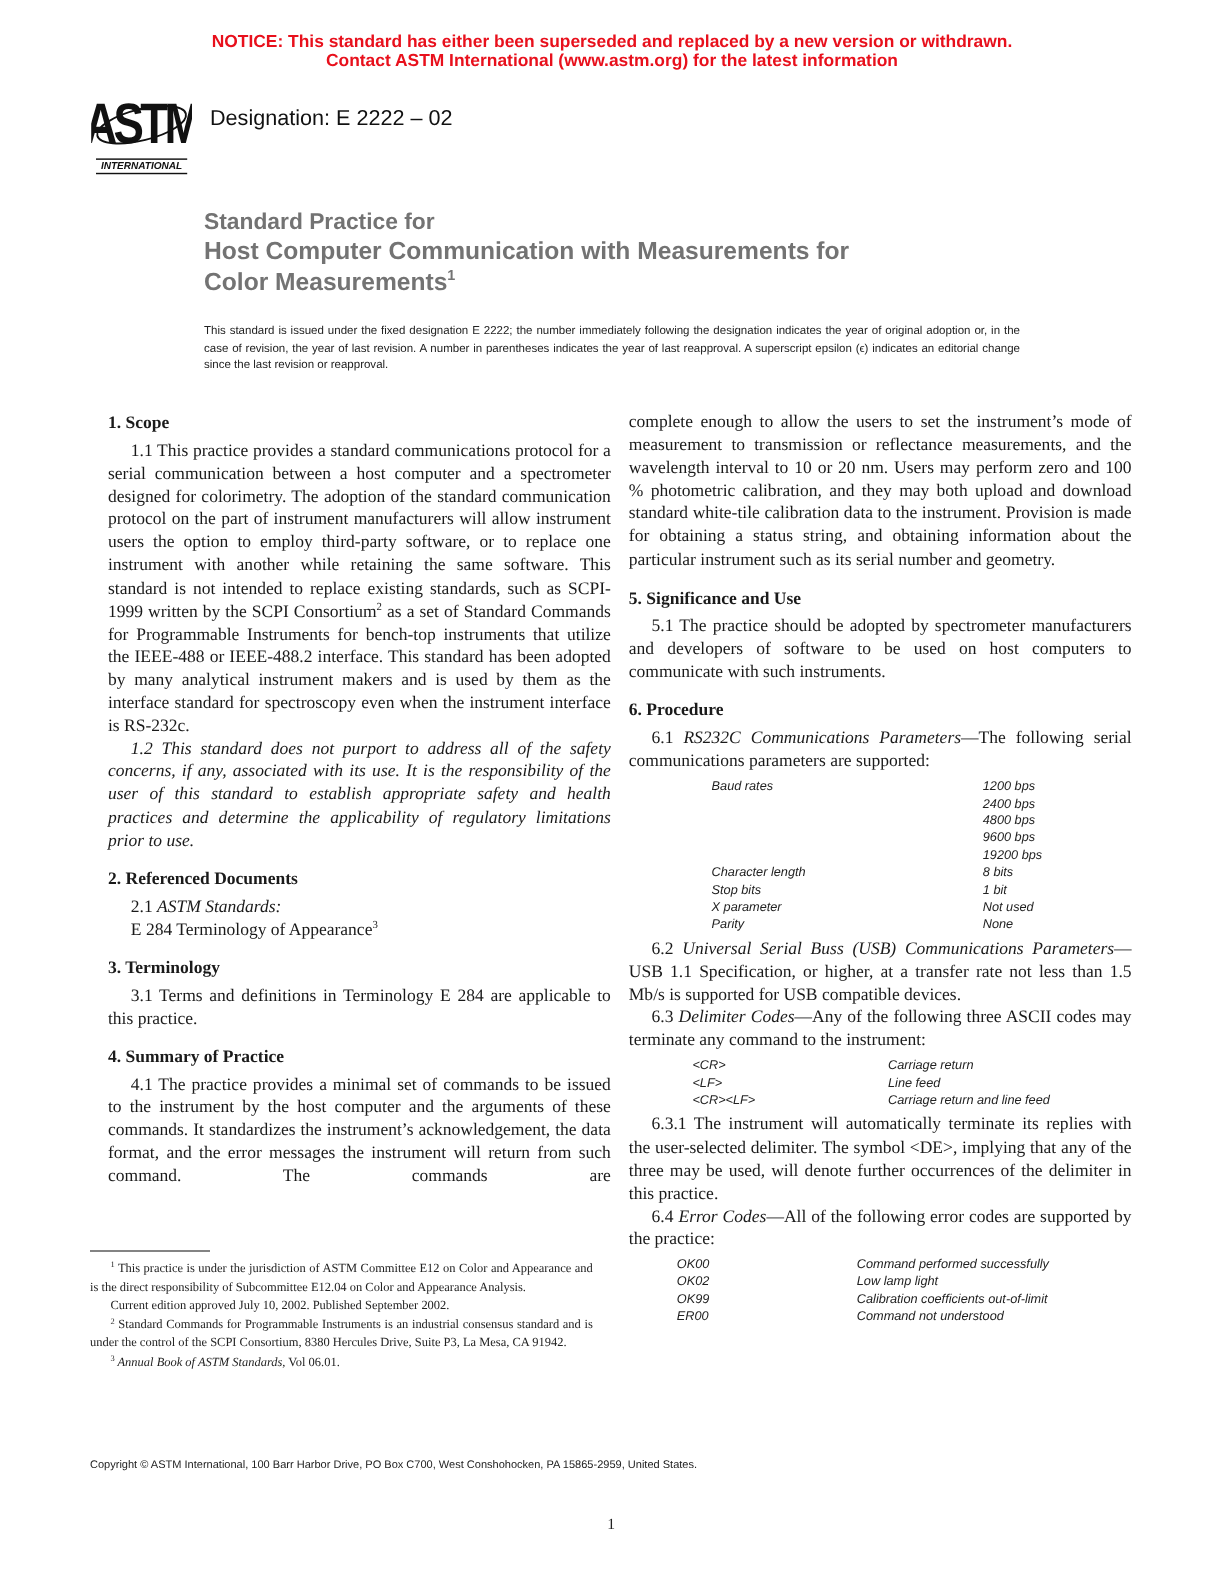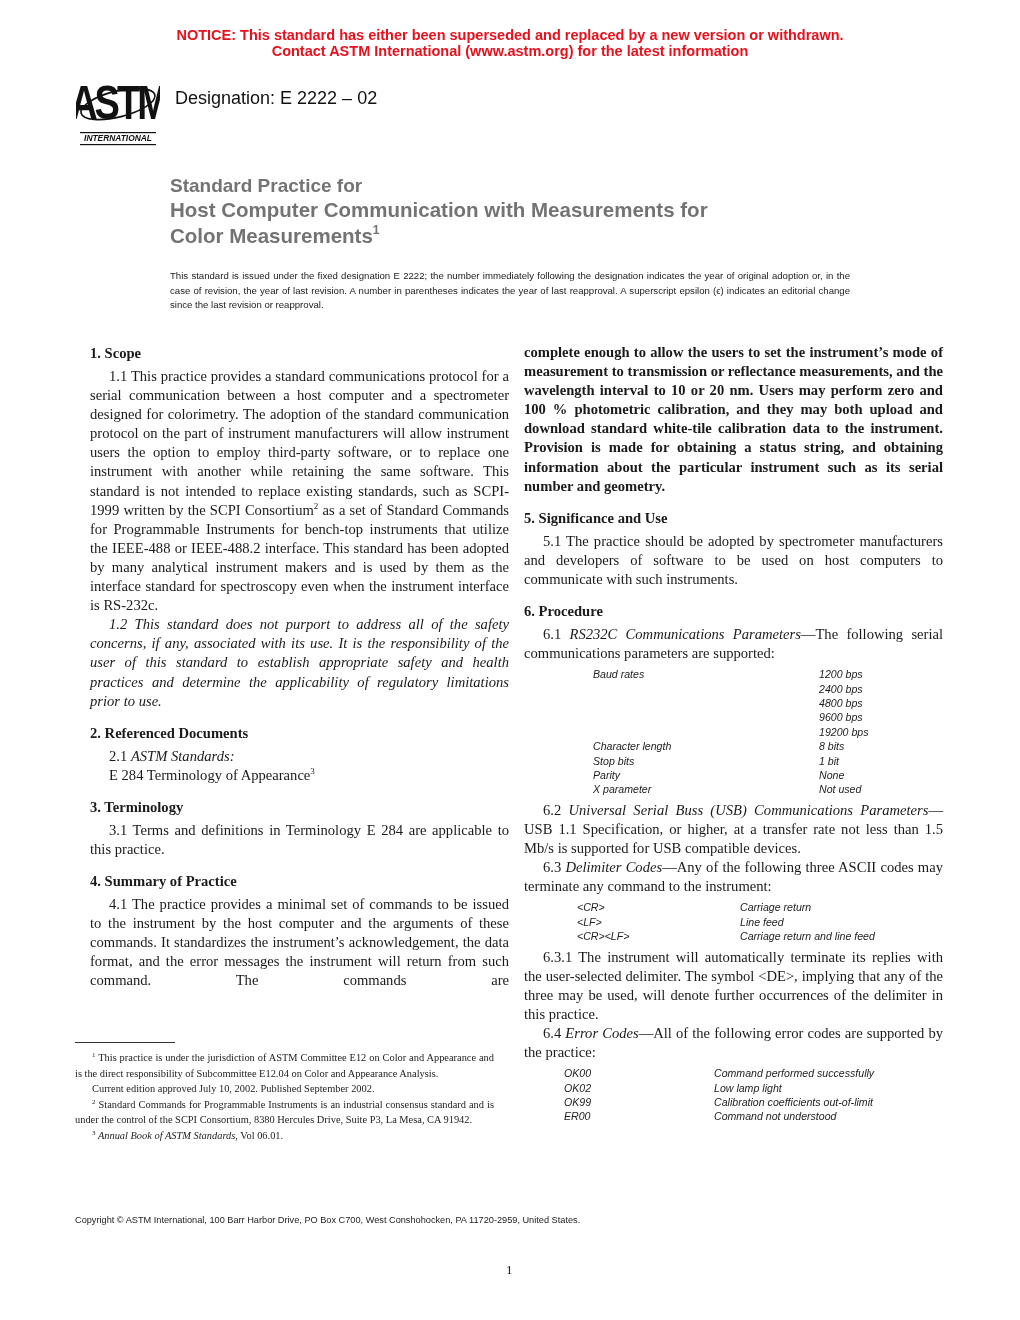--- a/index.html
+++ b/index.html
@@ -10,21 +10,21 @@
   .title { position: absolute; left: 170px; top: 175px; font-family: "Liberation Sans", sans-serif; font-weight: bold; color: #737373; }
   .title .t1 { font-size: 19px; line-height: 22px; }
   .title .t2 { font-size: 20.5px; line-height: 26px; }
   .title sup { font-size: 12px; vertical-align: 9px; line-height: 0; }
   .issued { position: absolute; left: 170px; top: 269px; width: 680px; font-family: "Liberation Sans", sans-serif; font-size: 9.6px; line-height: 14.5px; color: #222; text-align: justify; }
   .col { position: absolute; font-family: "Liberation Serif", serif; font-size: 14.6px; line-height: 19.1px; color: #1a1a1a; text-align: justify; }
   .col.left { left: 75px; top: 343px; width: 419px; margin-left: 15px; }
   .col.right { left: 524px; top: 343px; width: 419px; }
   .h { font-weight: bold; font-size: 14.6px; margin: 0; line-height: 20px; }
   .p { margin: 0; text-indent: 19px; }
-  .p.noind { text-indent: 0; font-weight: bold; }
+  .p.noind { text-indent: 0; }
   .gap { height: 12px; }
   .gap-s { height: 4px; }
   i, .it { font-style: italic; }
   sup { font-size: 9px; vertical-align: 6px; line-height: 0; }
   .table { font-family: "Liberation Sans", sans-serif; font-size: 10.6px; line-height: 14.4px; color: #222; margin: 4px 0 4px 0; }
   .row { display: flex; font-style: italic; }
   .param-table .k { width: 226px; padding-left: 69px; }
   .delim-table .k { width: 163px; padding-left: 53px; }
   .err-table .k { width: 150px; padding-left: 40px; }
   .fnrule { position: absolute; left: 75px; top: 1042px; width: 100px; border-top: 1px solid #333; }
@@ -129,26 +129,26 @@
       </div>
     <div class="row">
         <span class="k">Character length</span>
         <span>8 bits</span>
       </div>
     <div class="row">
         <span class="k">Stop bits</span>
         <span>1 bit</span>
       </div>
     <div class="row">
+        <span class="k">X parameter</span>
+        <span>Not used</span>
+      </div>
+    <div class="row">
         <span class="k">Parity</span>
         <span>None</span>
-      </div>
-    <div class="row">
-        <span class="k">X parameter</span>
-        <span>Not used</span>
       </div>
   </div>
 
   <p class="p"><span>6.2  </span><i>Universal Serial Buss (USB) Communications Parameters</i><span>—USB 1.1 Specification, or higher, at a transfer rate not less than 1.5 Mb/s is supported for USB compatible devices.</span></p>
   <p class="p"><span>6.3  </span><i>Delimiter Codes</i><span>—Any of the following three ASCII codes may terminate any command to the instrument:</span></p>
 
   <div class="table delim-table">
     <div class="row">
         <span class="k">&lt;CR&gt;</span>
         <span>Carriage return</span>
@@ -179,14 +179,14 @@
         <span class="k">OK99</span>
         <span>Calibration coefficients out-of-limit</span>
       </div>
     <div class="row">
         <span class="k">ER00</span>
         <span>Command not understood</span>
       </div>
   </div>
 </div>
 
-<div class="copyright">Copyright © ASTM International, 100 Barr Harbor Drive, PO Box C700, West Conshohocken, PA 11720-2959, United States.</div>
+<div class="copyright">Copyright © ASTM International, 100 Barr Harbor Drive, PO Box C700, West Conshohocken, PA 15865-2959, United States.</div>
 <div class="pagenum">1</div>
 
 </body></html>

